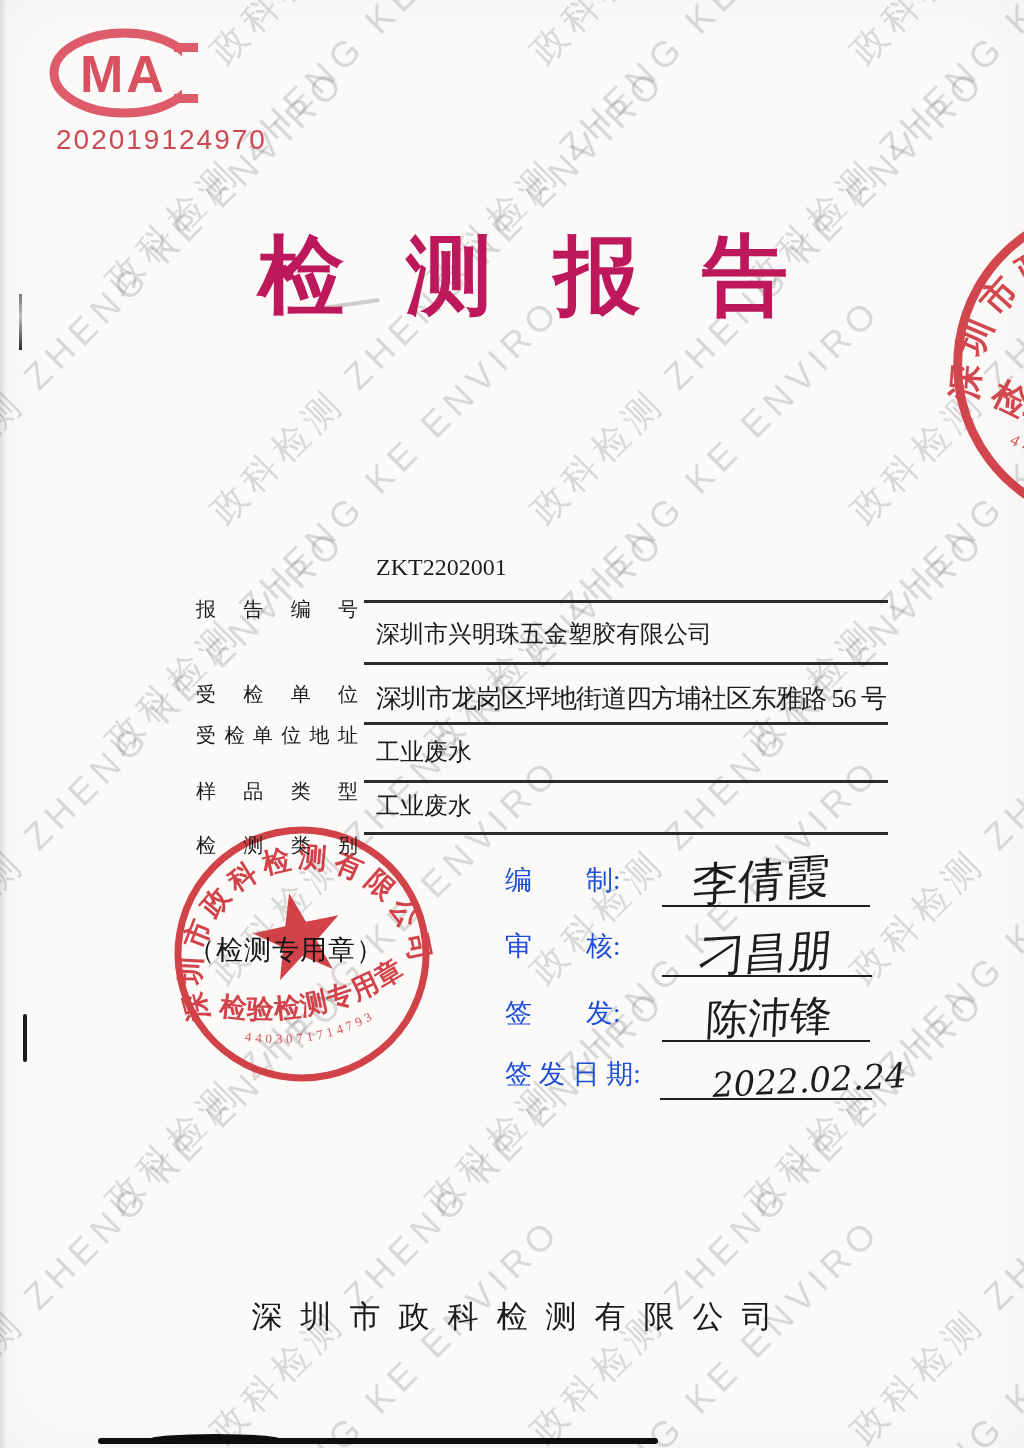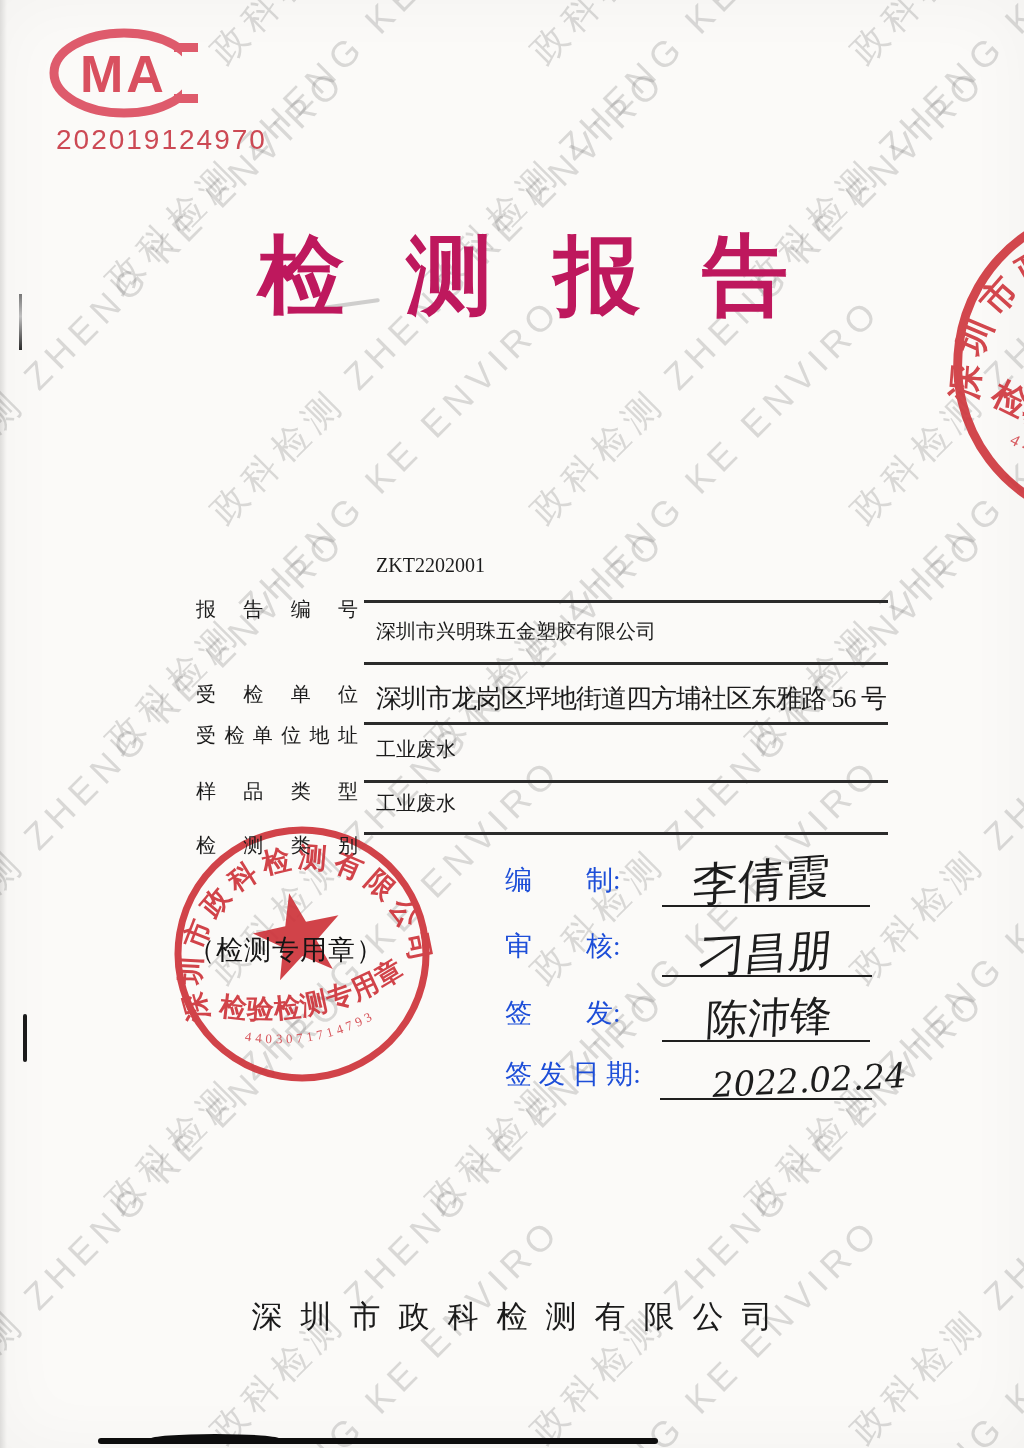--- a/index.html
+++ b/index.html
@@ -34,21 +34,21 @@
     font-family:"Liberation Sans","DejaVu Sans",sans-serif;
     font-weight:900;font-size:86px;letter-spacing:62px;
     color:#be185d;white-space:nowrap;z-index:3;
   }
   .smudge{width:58px;height:4px;background:#9a9a9a;opacity:.45;transform:rotate(-8deg);border-radius:2px;z-index:2;}
   
   .flabel{
     width:162px;font-size:20px;color:#1c1c1c;
     text-align:justify;text-align-last:justify;z-index:3;margin-top:40px;
   }
-  .fvalue{font-size:20px;color:#1c1c1c;white-space:nowrap;z-index:3;}
+  .fvalue{font-size:24px;color:#1c1c1c;white-space:nowrap;z-index:3;}
   .fvalue.long{font-size:26px;letter-spacing:-1px;}
   .uline{height:3px;background:#2b2b2b;z-index:3;}
   
   .slabel{font-size:27px;color:#1d4ed8;white-space:nowrap;z-index:3;}
   .sline{height:2px;background:#1f1f1f;z-index:3;}
   .hand{
     font-family:"DejaVu Serif","Liberation Serif",serif;
     color:#1d1d1d;white-space:nowrap;z-index:4;
   }
   .hand.h1{font-size:46px;transform:rotate(-4deg) skewX(-6deg);}

